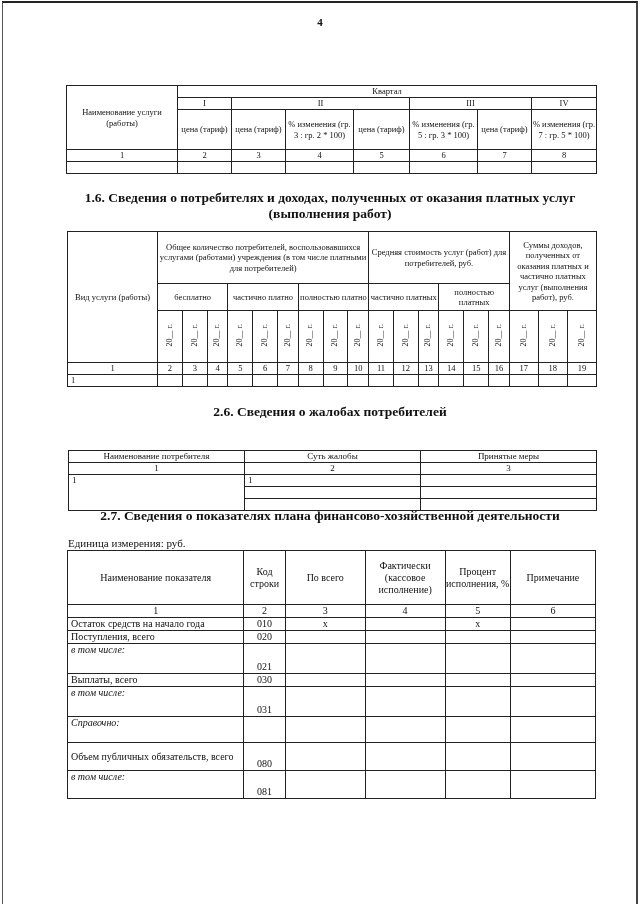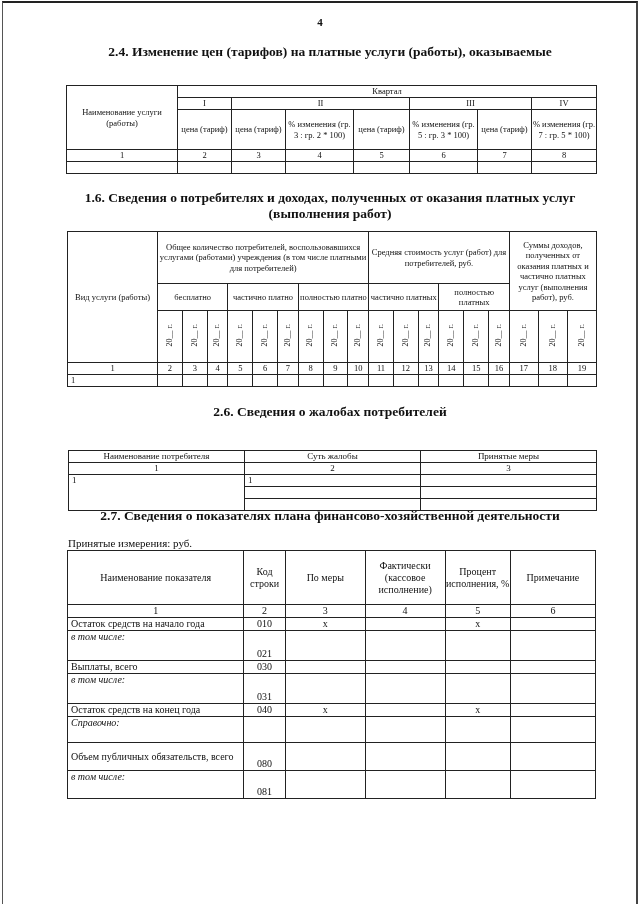--- a/index.html
+++ b/index.html
@@ -25,21 +25,20 @@
   .code-bottom { vertical-align: bottom; }
   .toptext { vertical-align: top; }
 </style>
 </head>
 <body>
 
 <div class="page-frame"></div>
 <div class="page-num">4</div>
 
 <div class="h" style="top:44px;">
-  <div>2.4. Изменение цен (тарифов) на платные услуги (работы), оказываемые</div>
 </div>
 
 <table class="t1" style="left:66px; top:85px; width:530px;">
   <colgroup>
     <col style="width:111px">
       <col style="width:54px">
       <col style="width:54px">
       <col style="width:68px">
     <col style="width:56px">
       <col style="width:68px">
@@ -224,36 +223,36 @@
     <td></td>
   </tr>
   <tr style="height:12px">
     <td class="left"></td>
     <td></td>
   </tr>
 </tbody>
   </table>
 
 <div class="h" style="top:508px;">2.7. Сведения о показателях плана финансово-хозяйственной деятельности</div>
-<div class="unit">Принятые измерения: руб.</div>
+<div class="unit">Единица измерения: руб.</div>
 
 <table class="t4" style="left:67px; top:550px; width:529px;">
   <colgroup>
     <col style="width:170px">
       <col style="width:40px">
       <col style="width:77px">
     <col style="width:77px">
       <col style="width:63px">
       <col style="width:82px">
   </colgroup>
   <tbody>
       <tr style="height:54px">
     <td>Наименование показателя</td>
     <td>Код строки</td>
-    <td>По меры</td>
+    <td>По всего</td>
     <td>Фактически (кассовое исполнение)</td>
     <td>Процент исполнения, %</td>
     <td>Примечание</td>
   </tr>
   <tr style="height:12px">
     <td>1</td>
     <td>2</td>
     <td>3</td>
     <td>4</td>
     <td>5</td>
@@ -262,20 +261,28 @@
 
   <tr style="height:13px">
     <td class="left">Остаток средств на начало года</td>
     <td>010</td>
     <td>х</td>
     <td></td>
     <td>х</td>
     <td></td>
   </tr>
 
+  <tr style="height:13px">
+    <td class="left">Поступления, всего</td>
+    <td>020</td>
+    <td></td>
+    <td></td>
+    <td></td>
+    <td></td>
+  </tr>
 
   <tr style="height:30px">
     <td class="left toptext it">в том числе:</td>
     <td class="code-bottom">021</td>
     <td></td>
     <td></td>
     <td></td>
     <td></td>
   </tr>
 
@@ -290,28 +297,20 @@
 
   <tr style="height:30px">
     <td class="left toptext it">в том числе:</td>
     <td class="code-bottom">031</td>
     <td></td>
     <td></td>
     <td></td>
     <td></td>
   </tr>
 
-  <tr style="height:13px">
-    <td class="left">Остаток средств на конец года</td>
-    <td>040</td>
-    <td>х</td>
-    <td></td>
-    <td>х</td>
-    <td></td>
-  </tr>
 
   <tr style="height:26px">
     <td class="left toptext it">Справочно:</td>
     <td class="code-bottom"></td>
     <td></td>
     <td></td>
     <td></td>
     <td></td>
   </tr>
 

